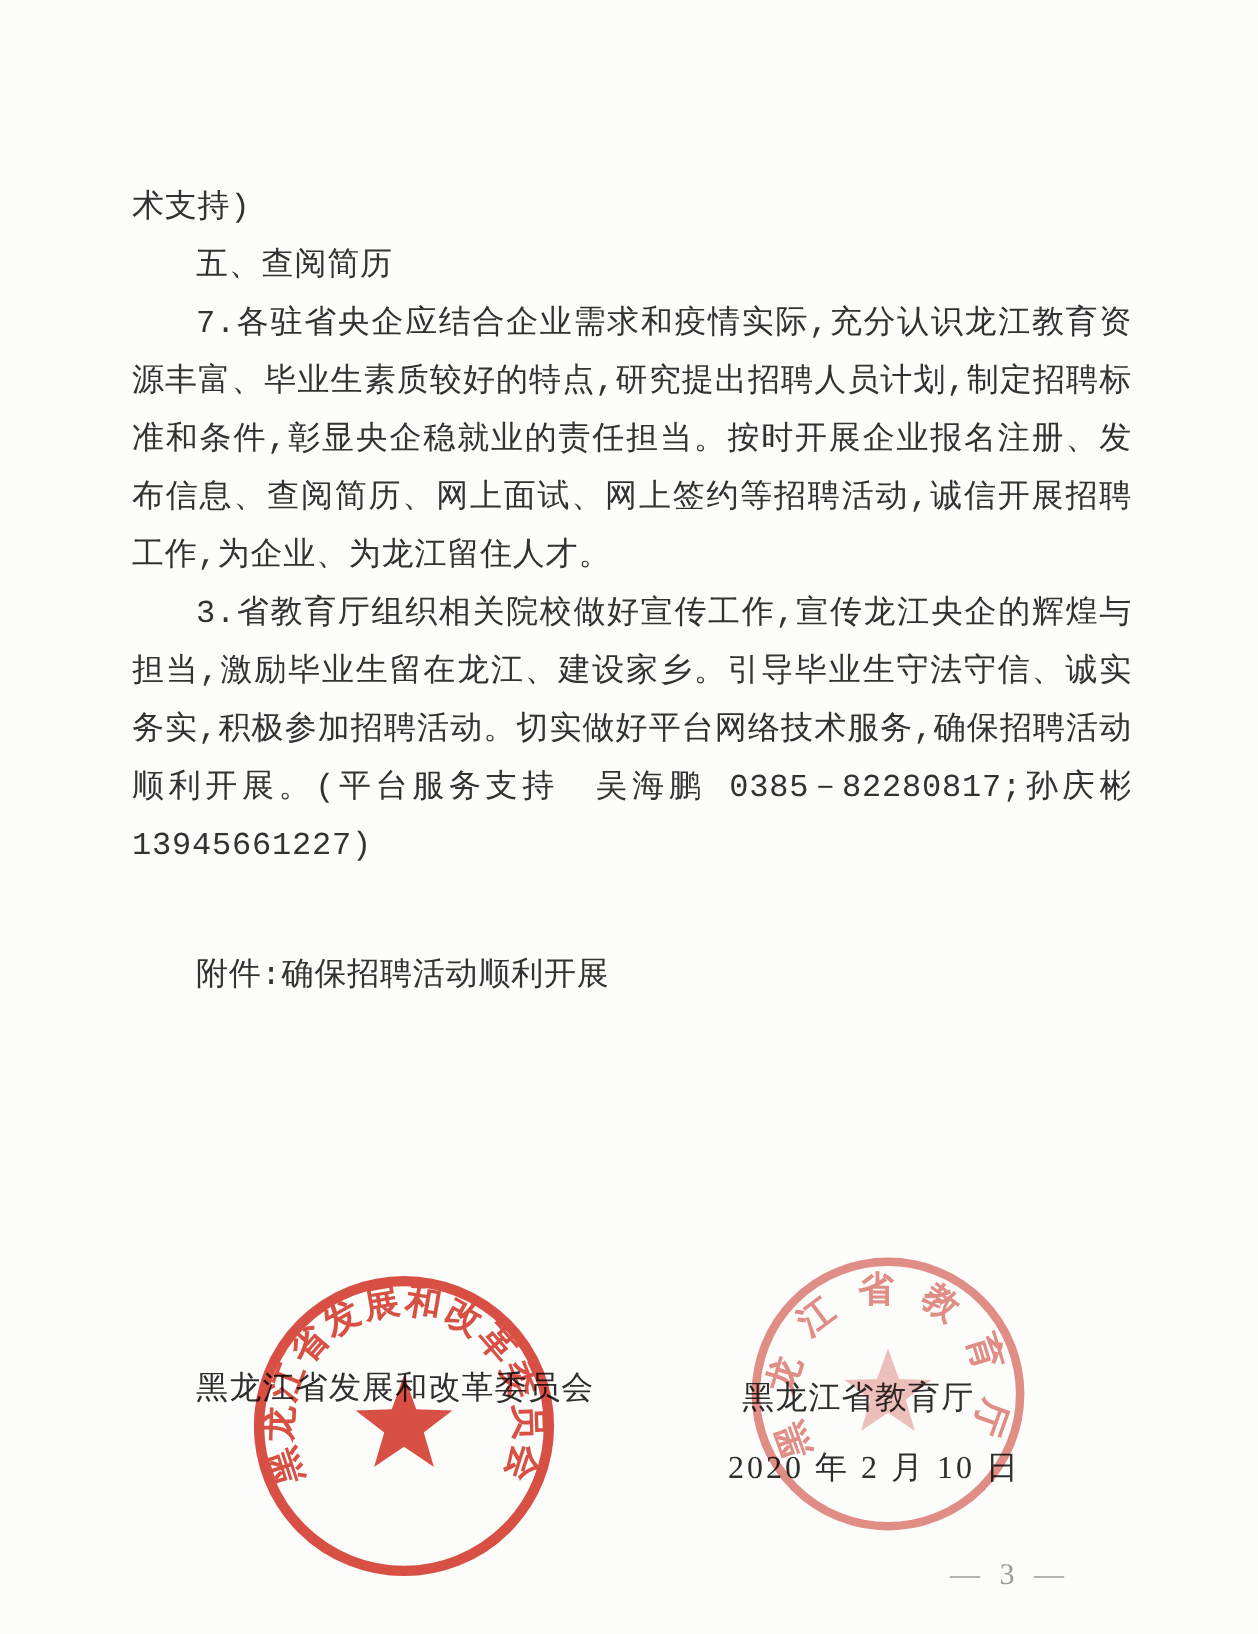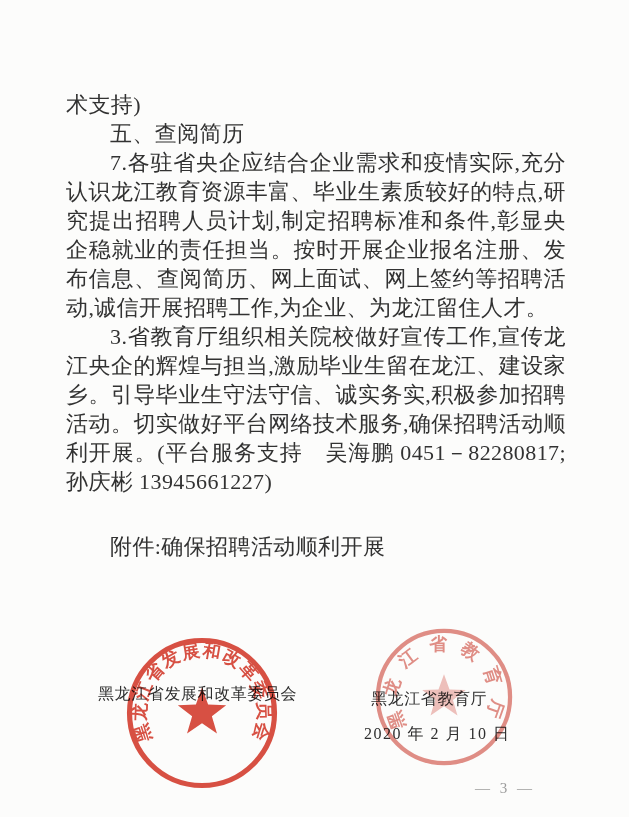--- a/index.html
+++ b/index.html
@@ -11,24 +11,25 @@
     background: #fcfcfb;
     font-family: "Liberation Serif", "DejaVu Serif", serif;
     color: #323232;
     overflow: hidden;
   }
   .doc-body {
     position: absolute;
     left: 66px;
     top: 90px;
     width: 500px;
-    font-size: 22px;
+    font-size: 16px;
     line-height: 29px;
     text-align: justify;
     letter-spacing: 0.4px;
+    font-family: Liberation Mono, monospace;
   }
   .doc-body p { margin: 0; }
   .indent { text-indent: 2em; }
   .attachment-line { margin-top: 36px !important; }
   .sig {
     position: absolute;
     font-size: 16px;
     letter-spacing: 0.6px;
     color: #2e2e2e;
     white-space: nowrap;
@@ -62,21 +63,21 @@
 </style>
 </head>
 <body>
 
 <div class="page">
 
   <div class="doc-body">
     <p>术支持)</p>
     <p class="indent">五、查阅简历</p>
     <p class="indent">7.各驻省央企应结合企业需求和疫情实际,充分认识龙江教育资源丰富、毕业生素质较好的特点,研究提出招聘人员计划,制定招聘标准和条件,彰显央企稳就业的责任担当。按时开展企业报名注册、发布信息、查阅简历、网上面试、网上签约等招聘活动,诚信开展招聘工作,为企业、为龙江留住人才。</p>
-    <p class="indent">3.省教育厅组织相关院校做好宣传工作,宣传龙江央企的辉煌与担当,激励毕业生留在龙江、建设家乡。引导毕业生守法守信、诚实务实,积极参加招聘活动。切实做好平台网络技术服务,确保招聘活动顺利开展。(平台服务支持　吴海鹏 0451－82280817;孙庆彬 13945661227)</p>
+    <p class="indent">3.省教育厅组织相关院校做好宣传工作,宣传龙江央企的辉煌与担当,激励毕业生留在龙江、建设家乡。引导毕业生守法守信、诚实务实,积极参加招聘活动。切实做好平台网络技术服务,确保招聘活动顺利开展。(平台服务支持　吴海鹏 0385－82280817;孙庆彬 13945661227)</p>
     <p class="indent attachment-line">附件:确保招聘活动顺利开展</p>
   </div>
 
   <div class="sig sig-left">黑龙江省发展和改革委员会</div>
   <div class="sig sig-right">黑龙江省教育厅</div>
   <div class="sig sig-date">2020 年 2 月 10 日</div>
 
   <svg class="seal seal-left" viewBox="0 0 170 170">
     <defs>
       <path id="arcL" d="M 33 115 A 60 60 0 1 1 137 115" fill="none"></path>

